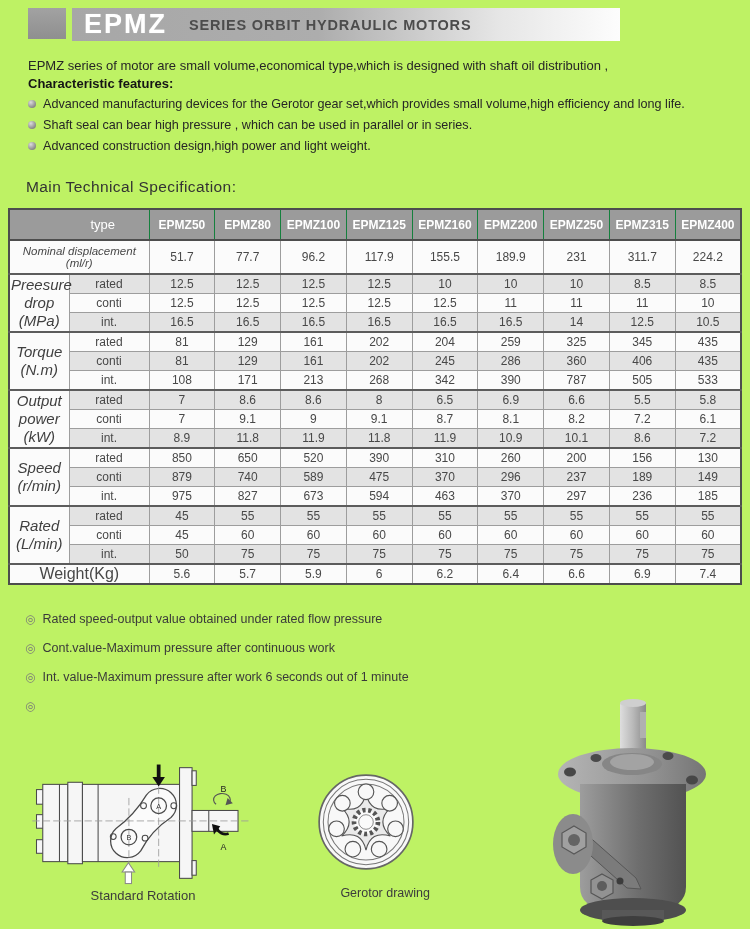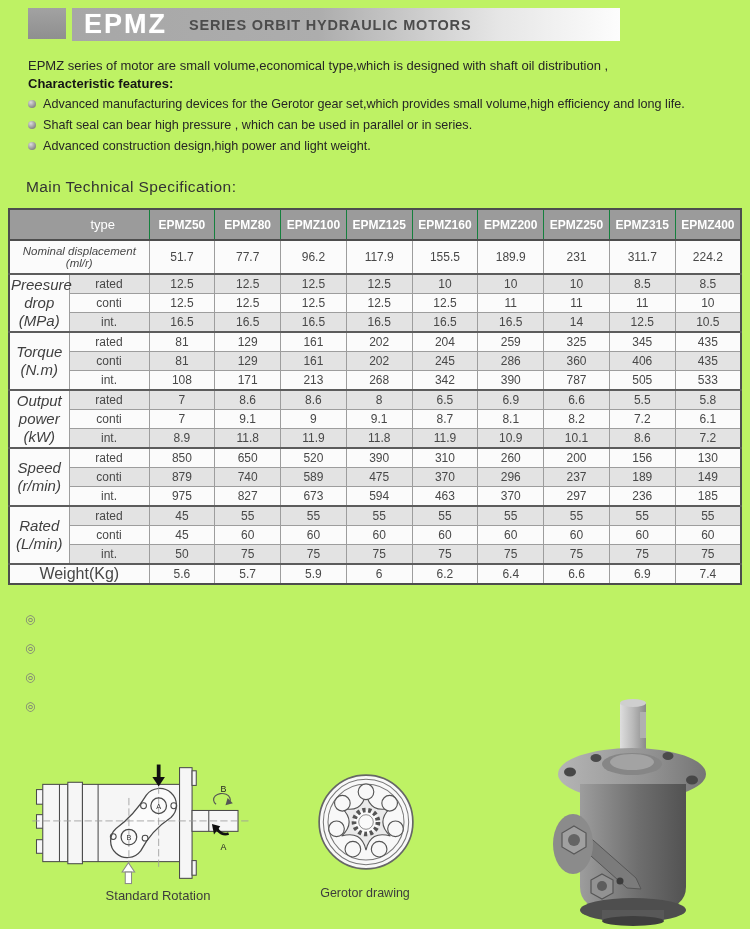--- a/index.html
+++ b/index.html
@@ -43,24 +43,24 @@
   td.wlabel{font-size:16px;}
   .catline{display:block;font-style:italic;}
 
   
   #notes{position:absolute;left:25px;top:612px;width:560px;}
   .note-row{display:flex;align-items:flex-start;margin-bottom:13.5px;font-size:12.5px;color:#3a3a3a;white-space:nowrap;}
   .note-icon{flex:0 0 auto;color:#7a7a7a;font-size:12px;margin:0 7px 0 0;line-height:1.3;}
 
   
   #fig-rotation{position:absolute;left:28px;top:752px;width:230px;}
-  #fig-rotation-caption{position:absolute;left:43px;top:888px;width:230px;text-align:center;
+  #fig-rotation-caption{position:absolute;left:28px;top:888px;width:230px;text-align:center;
         font-size:13px;color:#3c3c3c;}
   #fig-gerotor{position:absolute;left:316px;top:772px;width:100px;}
-  #fig-gerotor-caption{position:absolute;left:300px;top:886px;width:130px;text-align:center;
+  #fig-gerotor-caption{position:absolute;left:300px;top:886px;width:130px;text-align:right;
         font-size:12.5px;color:#3c3c3c;}
   #fig-photo{position:absolute;left:540px;top:692px;width:185px;height:235px;}
   svg{display:block;}
 </style>
 </head>
 <body>
 
 <div id="page">
 
   <div id="banner-square"></div>
@@ -349,26 +349,29 @@
             <td class="val">6.9</td>
             <td class="val">7.4</td>
           </tr>
         </tbody>
     </table>
   </div>
 
   <div id="notes">
       <div class="note-row">
         <span class="note-icon">◎</span>
+        <span>Rated speed-output value obtained under rated flow pressure</span>
       </div>
       <div class="note-row">
         <span class="note-icon">◎</span>
+        <span>Cont.value-Maximum pressure after continuous work</span>
       </div>
       <div class="note-row">
         <span class="note-icon">◎</span>
+        <span>Int. value-Maximum pressure after work 6 seconds out of 1 minute</span>
       </div>
       <div class="note-row">
         <span class="note-icon">◎</span>
       </div>
     </div>
 
   <div id="fig-rotation">
     <svg viewBox="0 0 220 136" width="230" height="142">
 
       <g stroke="#4a4a4a" stroke-width="1" fill="#f6f6f6">

